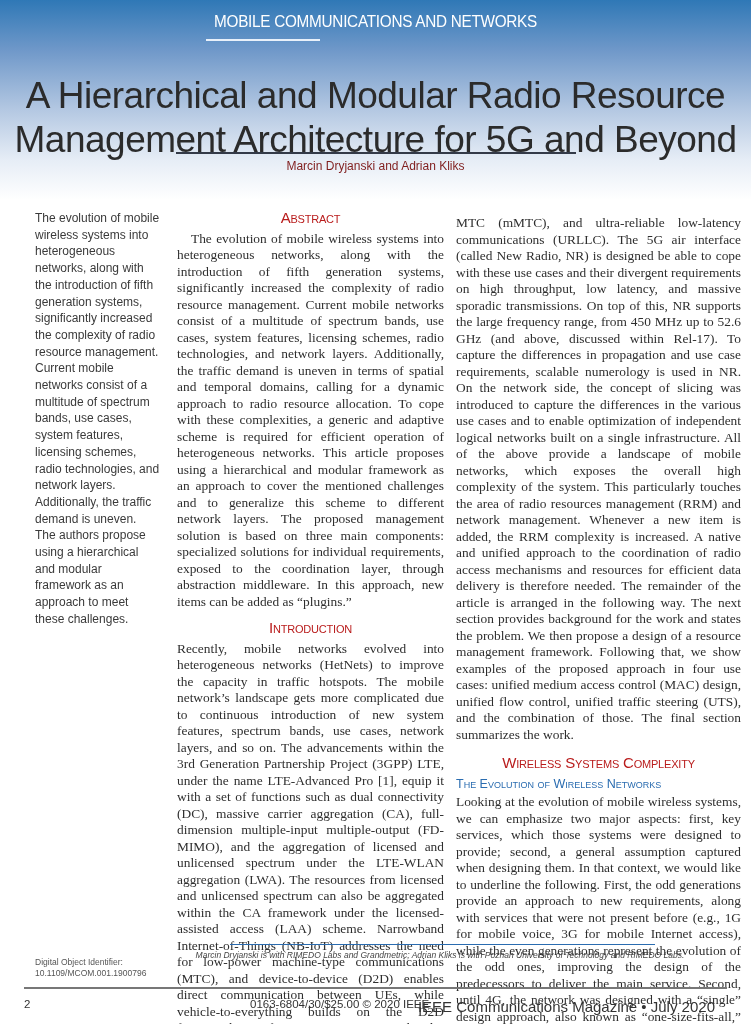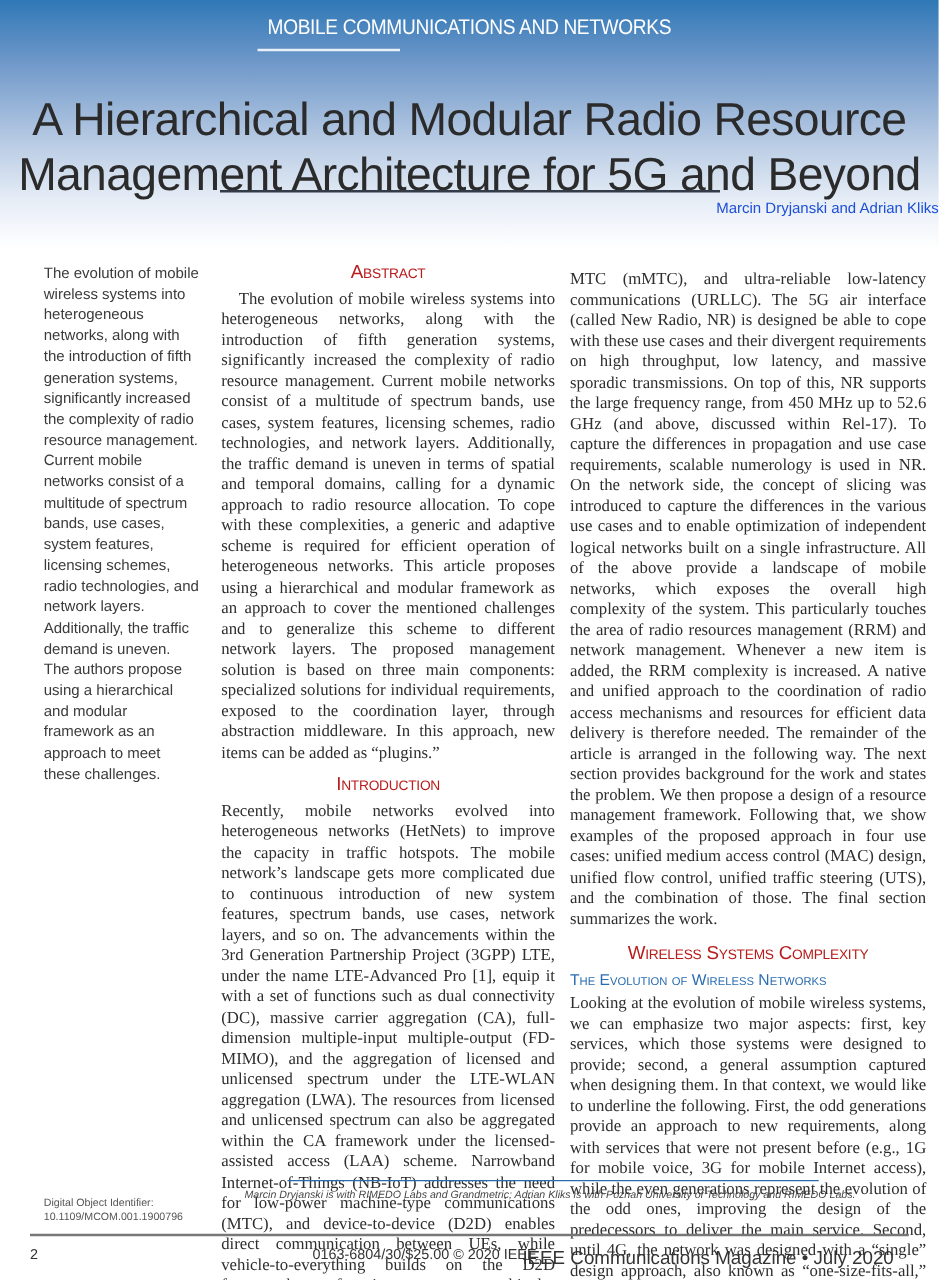--- a/index.html
+++ b/index.html
@@ -22,22 +22,22 @@
   }
   .title {
     position:absolute; left:0; width:751px; top:62px; text-align:center;
     font-size:37px; line-height:44px; color:#2b2b2b; font-weight:normal;
     font-family:"Liberation Sans", sans-serif; letter-spacing:-0.5px;margin-top:12px;
   }
   .title-rule {
     position:absolute; left:176px; top:152px; width:400px; height:1.5px; background:#333a48;
   }
   .authors {
-    position:absolute; left:0; width:751px; top:159px; text-align:right;
-    font-size:12px; color:#1d4ed8;
+    position:absolute; left:0; width:751px; top:159px; text-align:center;
+    font-size:12px; color:#7f1d1d;
   }
   .sidebar {
     position:absolute; left:35px; top:210px; width:125px;
     font-size:12px; line-height:16.7px; color:#3a3a3a;
     transform-origin:left top;
   }
   .col {
     position:absolute; top:210px;
     font-family:"Liberation Serif", serif; font-size:13.4px; line-height:16.5px;
     color:#2e2e2e; text-align:justify; hyphens:manual;

